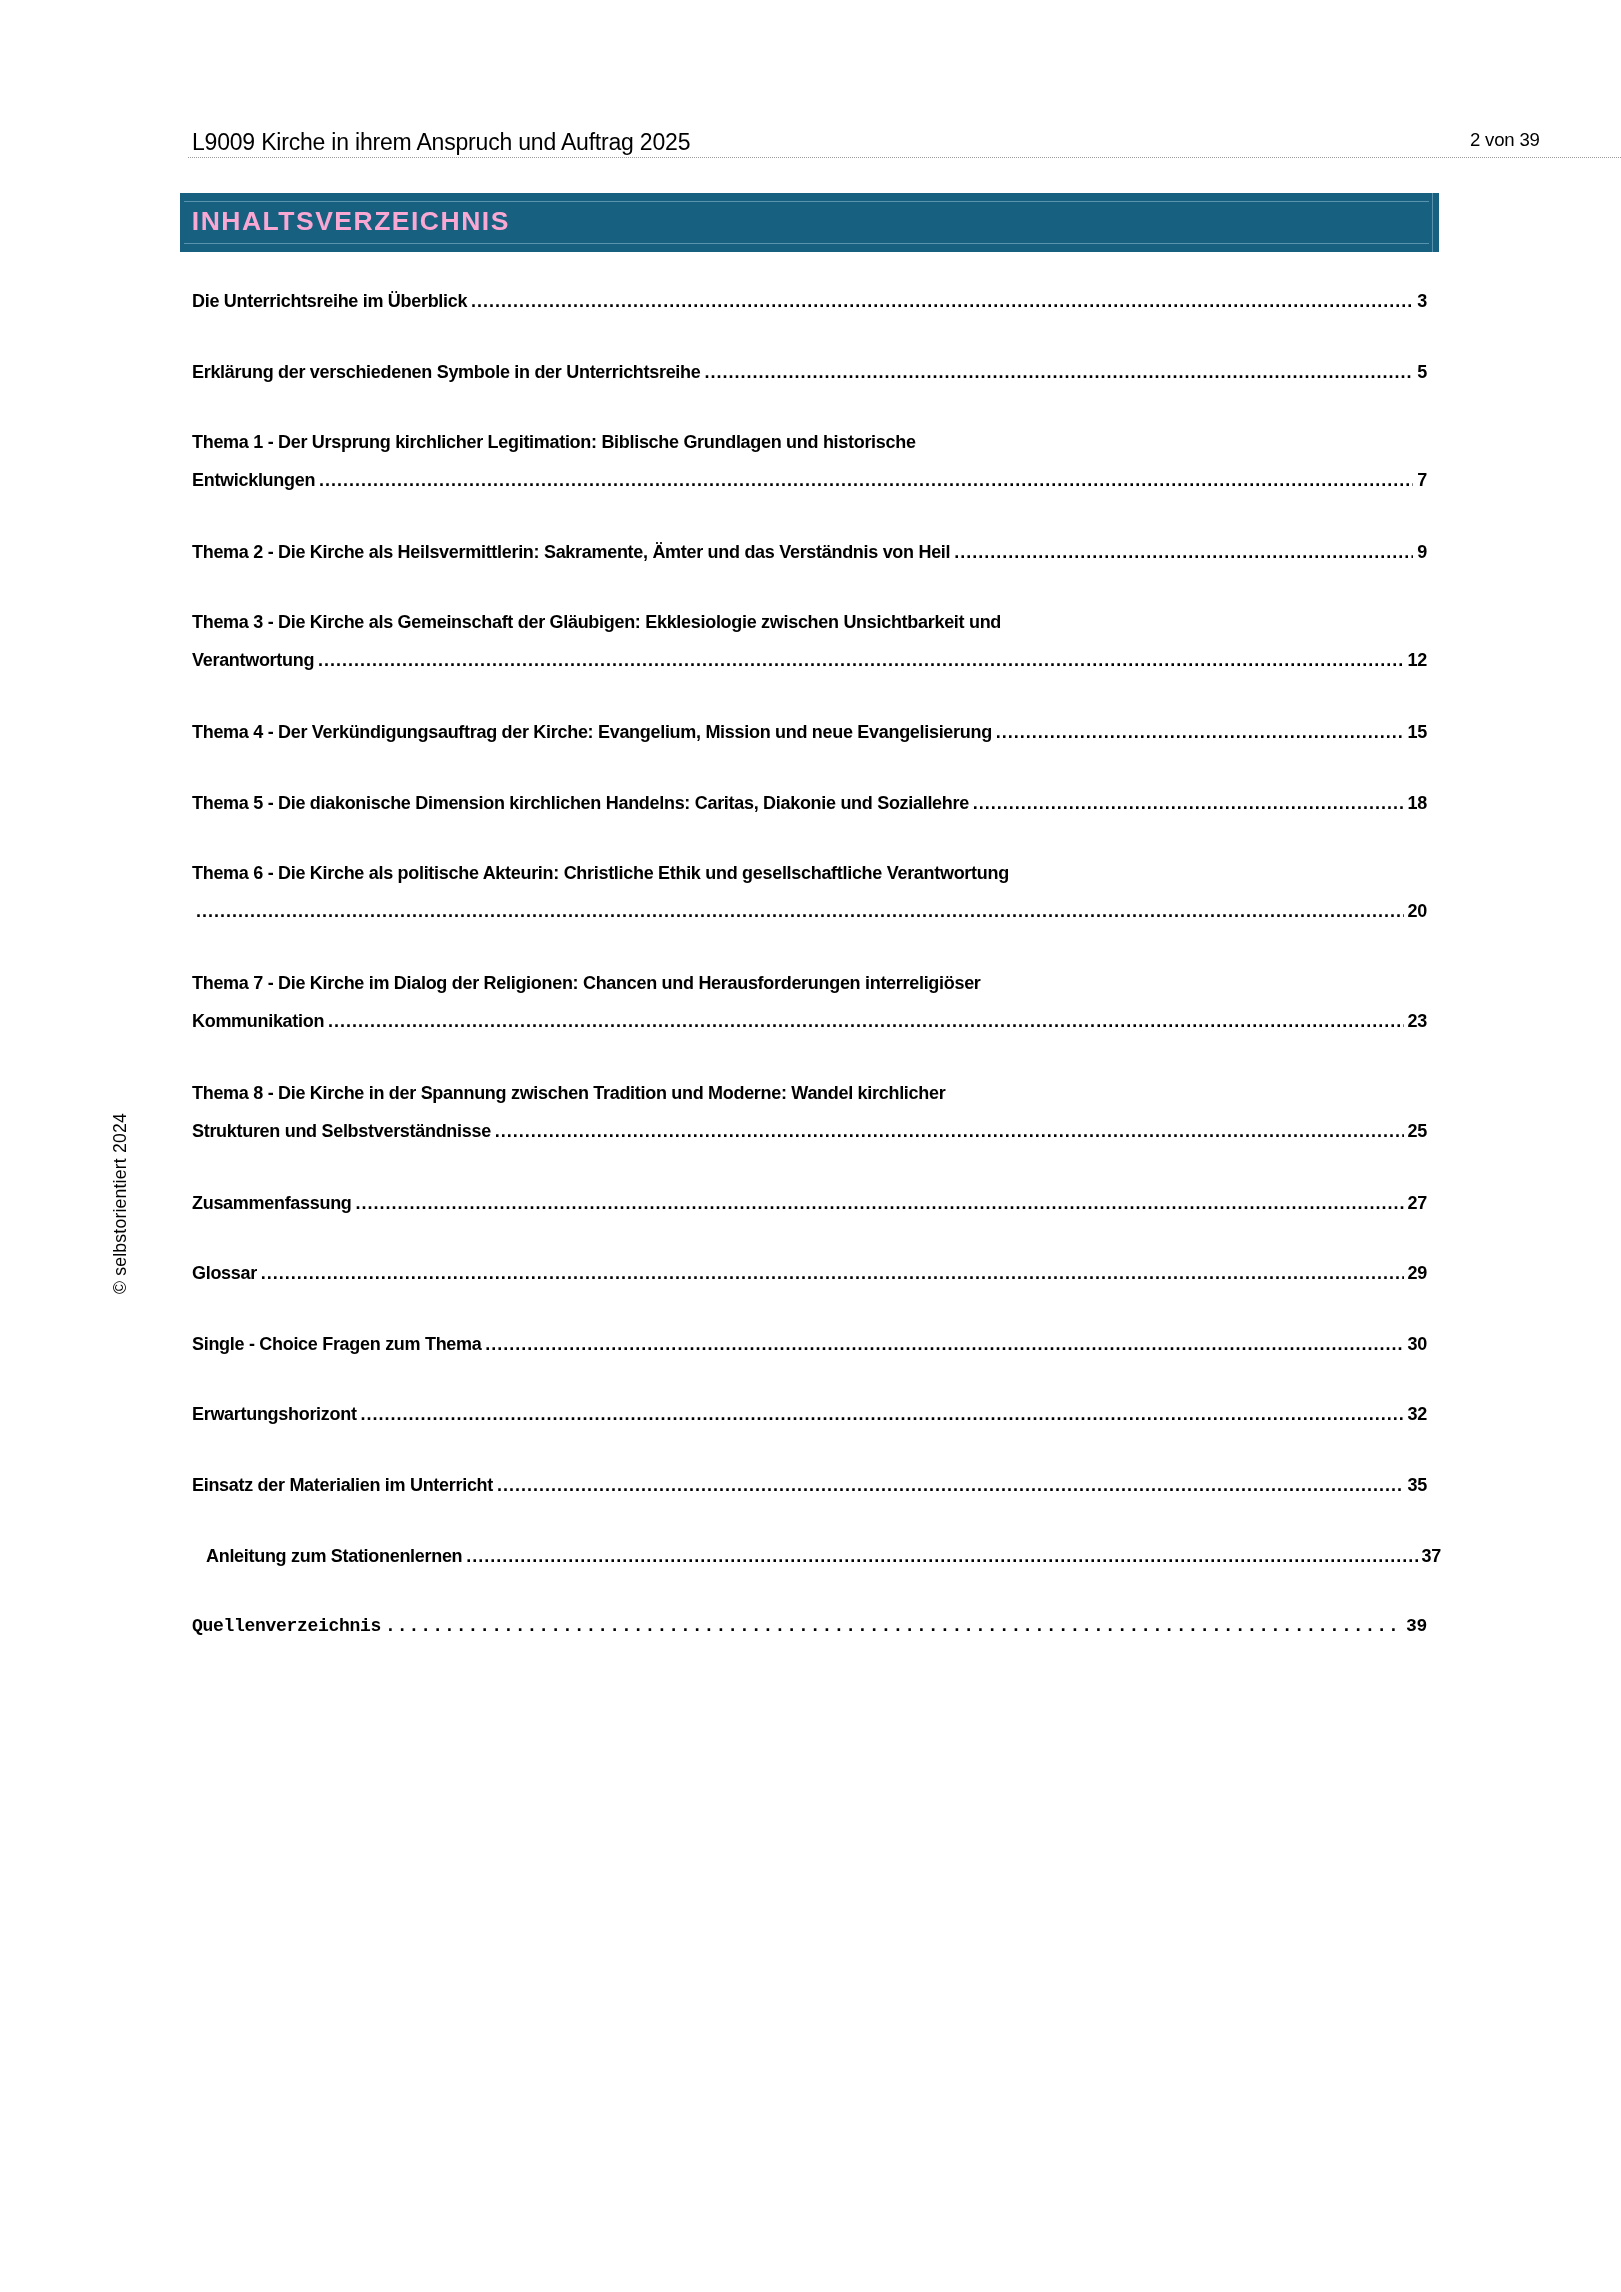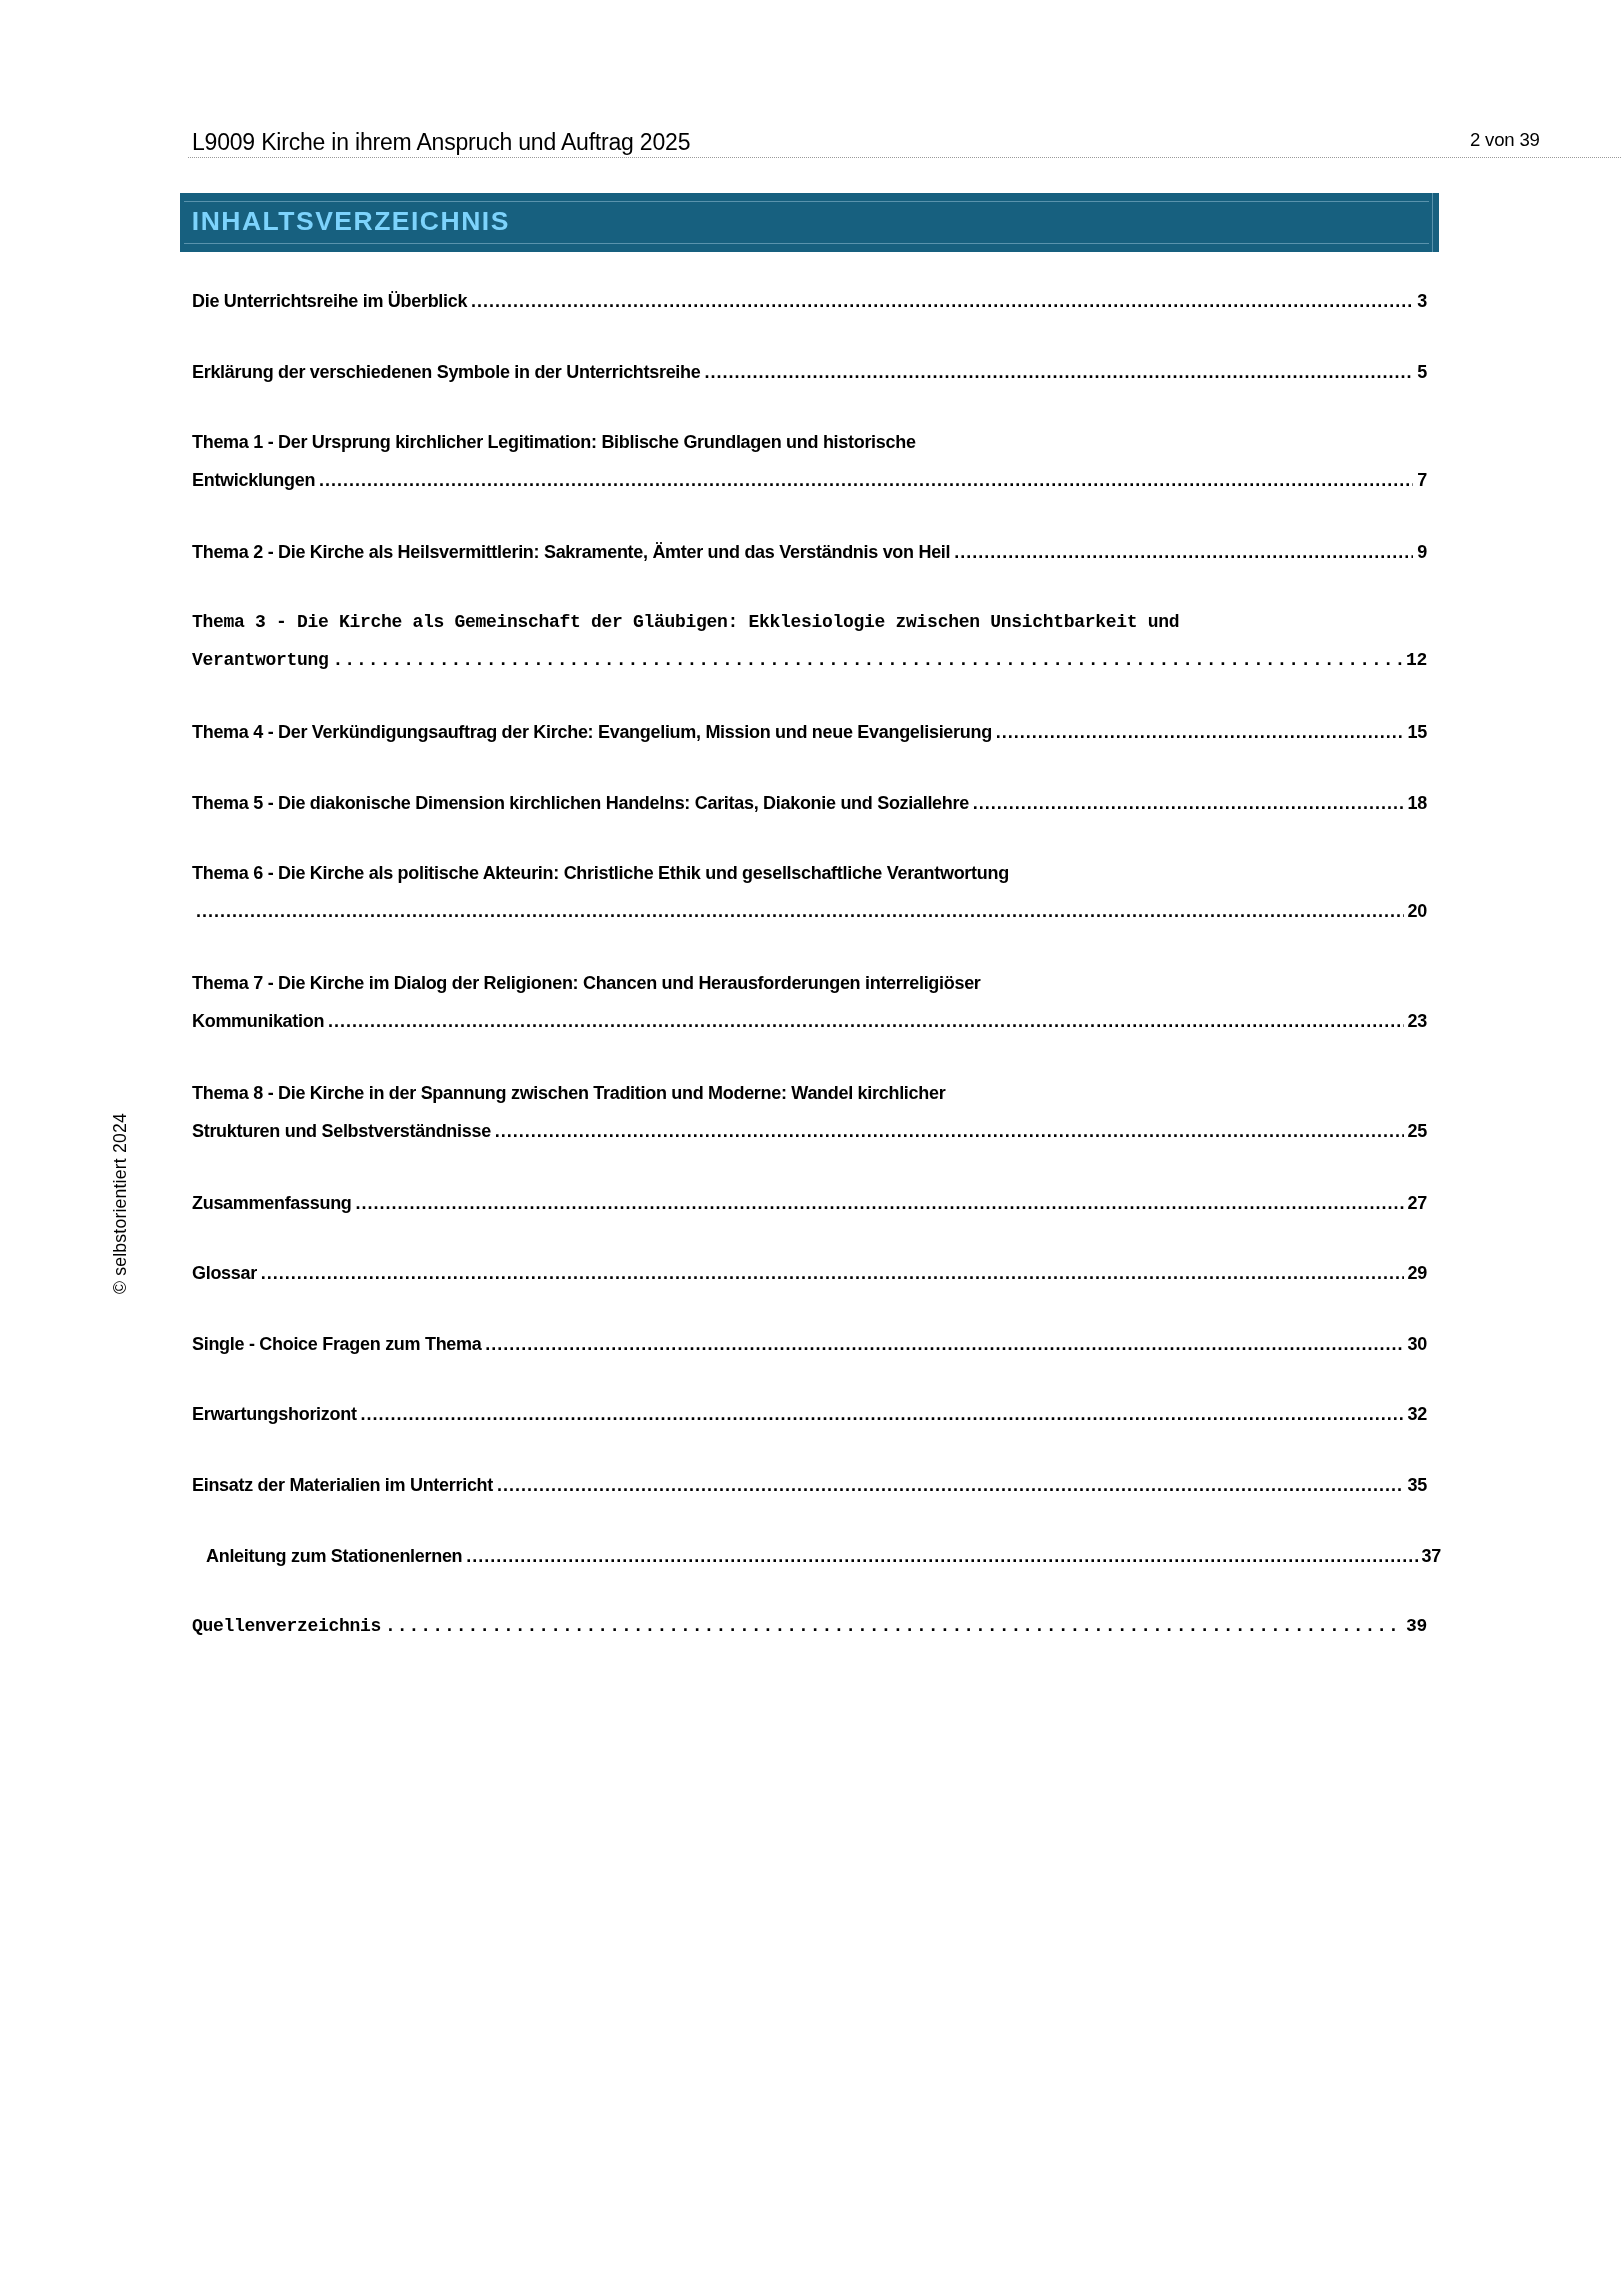--- a/index.html
+++ b/index.html
@@ -6,21 +6,21 @@
   body { width: 1621px; height: 2293px; position: relative; overflow: hidden; font-family: "Liberation Sans", sans-serif; color: #000; }
 
   .running-head { position: absolute; left: 192px; top: 129px; width: 1429px; height: 29px; }
   .running-title { position: absolute; left: 0; top: 0; font-size: 23px; font-family: "Liberation Sans", sans-serif; letter-spacing: -0.2px; }
   .page-num { position: absolute; left: 1266px; top: 0; font-size: 18.6px; letter-spacing: -0.2px; margin-left: 12px; }
   .head-rule { position: absolute; left: 188px; top: 157px; width: 1433px; height: 0; border-top: 1.5px dotted #9a9a9a; }
 
   .toc-banner { position: absolute; left: 180px; top: 193px; width: 1259px; height: 59px; background: #17607f; box-sizing: border-box; }
   .toc-banner::before { content: ""; position: absolute; left: 3.9px; right: 9.8px; top: 7.8px; bottom: 7.8px; border-top: 1.5px solid #5a93ad; border-bottom: 1.5px solid #5a93ad; }
   .toc-banner::after { content: ""; position: absolute; right: 5.9px; top: 0; bottom: 0; border-left: 1.5px solid #5a93ad; }
-  .toc-title { position: absolute; left: 11.8px; top: 12.7px; color: #7dd3fc; font-weight: bold; font-size: 26.5px; letter-spacing: 1.5px; font-family: "Liberation Sans", sans-serif; }
+  .toc-title { position: absolute; left: 11.8px; top: 12.7px; color: #f9a8d4; font-weight: bold; font-size: 26.5px; letter-spacing: 1.5px; font-family: "Liberation Sans", sans-serif; }
 
   .toc { position: absolute; left: 192px; top: 282px; width: 1235px; }
   .toc-entry { position: absolute; left: 0; width: 1235px; font-weight: bold; font-size: 18px; line-height: 38px; letter-spacing: -0.3px; }
   .toc-line { display: flex; align-items: baseline; width: 100%; white-space: nowrap; }
   .toc-text { flex: 0 0 auto; }
   .toc-dots { flex: 1 1 auto; overflow: hidden; margin: 0 3.9px; letter-spacing: 1px; font-weight: bold; }
   .toc-dots::before { content: "................................................................................................................................................................................................................................................................................................................................................................................"; }
   .toc-page { flex: 0 0 auto; text-align: right; }
 
   .side-copyright { position: absolute; left: 110px; top: 1294px; transform: rotate(-90deg); transform-origin: left top; font-size: 17.6px; white-space: nowrap; letter-spacing: 0.2px; }
@@ -63,21 +63,21 @@
         <span class="toc-page">7</span>
       </div>
     </div>
     <div class="toc-entry" style="top: 251px;">
       <div class="toc-line">
         <span class="toc-text">Thema 2 - Die Kirche als Heilsvermittlerin: Sakramente, Ämter und das Verständnis von Heil</span>
         <span class="toc-dots"></span>
         <span class="toc-page">9</span>
       </div>
     </div>
-    <div class="toc-entry" style="top: 321px; font-family: Liberation Mono, monospace;">
+    <div class="toc-entry" style="top: 321px;">
       <div class="toc-line">
         <span class="toc-text">Thema 3 - Die Kirche als Gemeinschaft der Gläubigen: Ekklesiologie zwischen Unsichtbarkeit und</span>
       </div>
       <div class="toc-line">
         <span class="toc-text">Verantwortung</span>
         <span class="toc-dots"></span>
         <span class="toc-page">12</span>
       </div>
     </div>
     <div class="toc-entry" style="top: 431px;">

